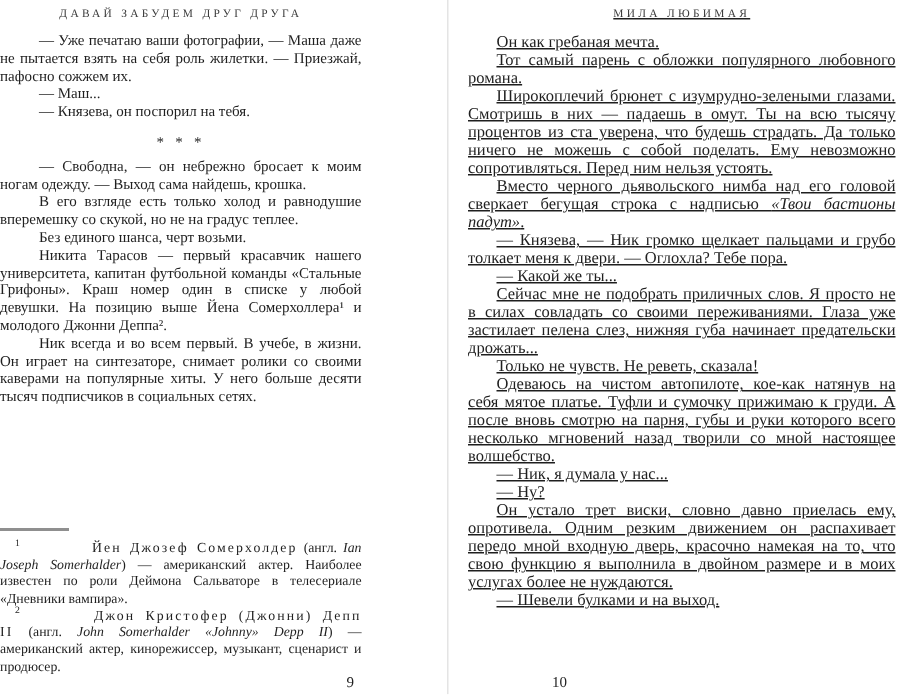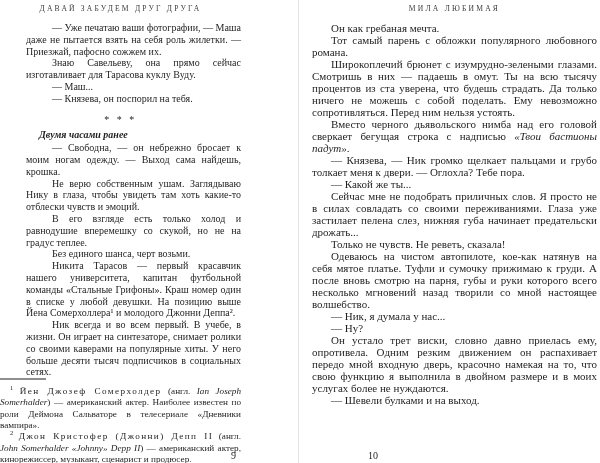--- a/index.html
+++ b/index.html
@@ -3,60 +3,57 @@
 <meta charset="utf-8">
 <style>
   html,body{margin:0;padding:0;background:#ffffff;}
   .spread{
     position:relative;width:600px;height:463px;background:#ffffff;
     font-family:"Liberation Serif","DejaVu Serif",serif;color:#1f1f1f;overflow:hidden;
   }
   .gutter-line{position:absolute;left:298px;top:0;bottom:0;width:1px;background:#e4e4e4;}
   .page{position:absolute;top:0;bottom:0;display:flex;flex-direction:column;}
   .page-left{left:0;width:241px;}
-  .page-right{left:312px;width:285px;}
+  .page-right{left:312px;width:285px;text-decoration:underline;}
   .running-head{
     margin-top:4px;text-align:center;font-size:7.6px;letter-spacing:2.2px;
     color:#3c3c3c;white-space:nowrap;
   }
   .body-text{text-align:justify;}
   .page-left .body-text{margin-top:9px;font-size:10px;line-height:11.8px;}
   .page-right .body-text{margin-top:9px;font-size:11px;line-height:12px;}
   .body-text p{margin:0;}
-  .page-left .body-text p{text-indent:26px;margin-left:26px;}
+  .page-left .body-text p{text-indent:26px;}
   .page-right .body-text p{text-indent:19px;}
   .separator{text-align:center;text-indent:0 !important;letter-spacing:2.5px;margin:9px 0 4px 0 !important;}
   .subheading{font-style:italic;font-weight:bold;text-indent:13px !important;margin-bottom:1px !important;}
   .flex-spacer{flex:1;}
   .footnote-block{margin-bottom:13px;}
   .fn-rule{width:46px;height:2px;background:#8f8f8f;margin:0 0 6px 0;}
   .footnote{font-size:9.2px;line-height:11.3px;text-align:justify;margin:0;text-indent:10px;}
-  .fn-name{letter-spacing:1.4px;}
+  .fn-name{letter-spacing:1.4px;margin-left:44px;}
   .footnote sup, .body-text sup{font-size:6.5px;line-height:0;vertical-align:super;}
   .page-num{position:absolute;bottom:2px;font-size:10px;color:#1f1f1f;}
   .page-num-left{left:231px;}
   .page-num-right{left:56px;}
   i{font-style:italic;}
 </style>
 </head>
 <body>
 
 <div class="spread">
 
   <div class="page page-left">
     <div class="running-head">ДАВАЙ ЗАБУДЕМ ДРУГ ДРУГА</div>
     <div class="body-text">
       <p>— Уже печатаю ваши фотографии, — Маша даже не пытается взять на себя роль жилетки. — Приезжай, пафосно сожжем их.</p>
-      <p>Знаю Савельеву, она прямо сейчас изготавливает для Тарасова куклу Вуду.</p>
       <p>— Маш...</p>
       <p>— Князева, он поспорил на тебя.</p>
       <p class="separator">* * *</p>
-      <p class="subheading">Двумя часами ранее</p>
       <p>— Свободна, — он небрежно бросает к моим ногам одежду. — Выход сама найдешь, крошка.</p>
-      <p>Не верю собственным ушам. Заглядываю Нику в глаза, чтобы увидеть там хоть какие-то отблески чувств и эмоций.</p>
       <p>В его взгляде есть только холод и равнодушие вперемешку со скукой, но не на градус теплее.</p>
       <p>Без единого шанса, черт возьми.</p>
       <p>Никита Тарасов — первый красавчик нашего университета, капитан футбольной команды «Стальные Грифоны». Краш номер один в списке у любой девушки. На позицию выше Йена Сомерхоллера¹ и молодого Джонни Деппа².</p>
       <p>Ник всегда и во всем первый. В учебе, в жизни. Он играет на синтезаторе, снимает ролики со своими каверами на популярные хиты. У него больше десяти тысяч подписчиков в социальных сетях.</p>
     </div>
     <div class="flex-spacer"></div>
     <div class="footnote-block">
       <div class="fn-rule"></div>
       <p class="footnote"><sup>1</sup> <span class="fn-name">Йен Джозеф Сомерхолдер</span><span> (англ. </span><i>Ian Joseph Somerhalder</i><span>) — американский актер. Наиболее известен по роли Деймона Сальваторе в телесериале «Дневники вампира».</span></p>
       <p class="footnote"><sup>2</sup> <span class="fn-name">Джон Кристофер (Джонни) Депп II</span><span> (англ. </span><i>John Somerhalder «Johnny» Depp II</i><span>) — американский актер, кинорежиссер, музыкант, сценарист и продюсер.</span></p>

